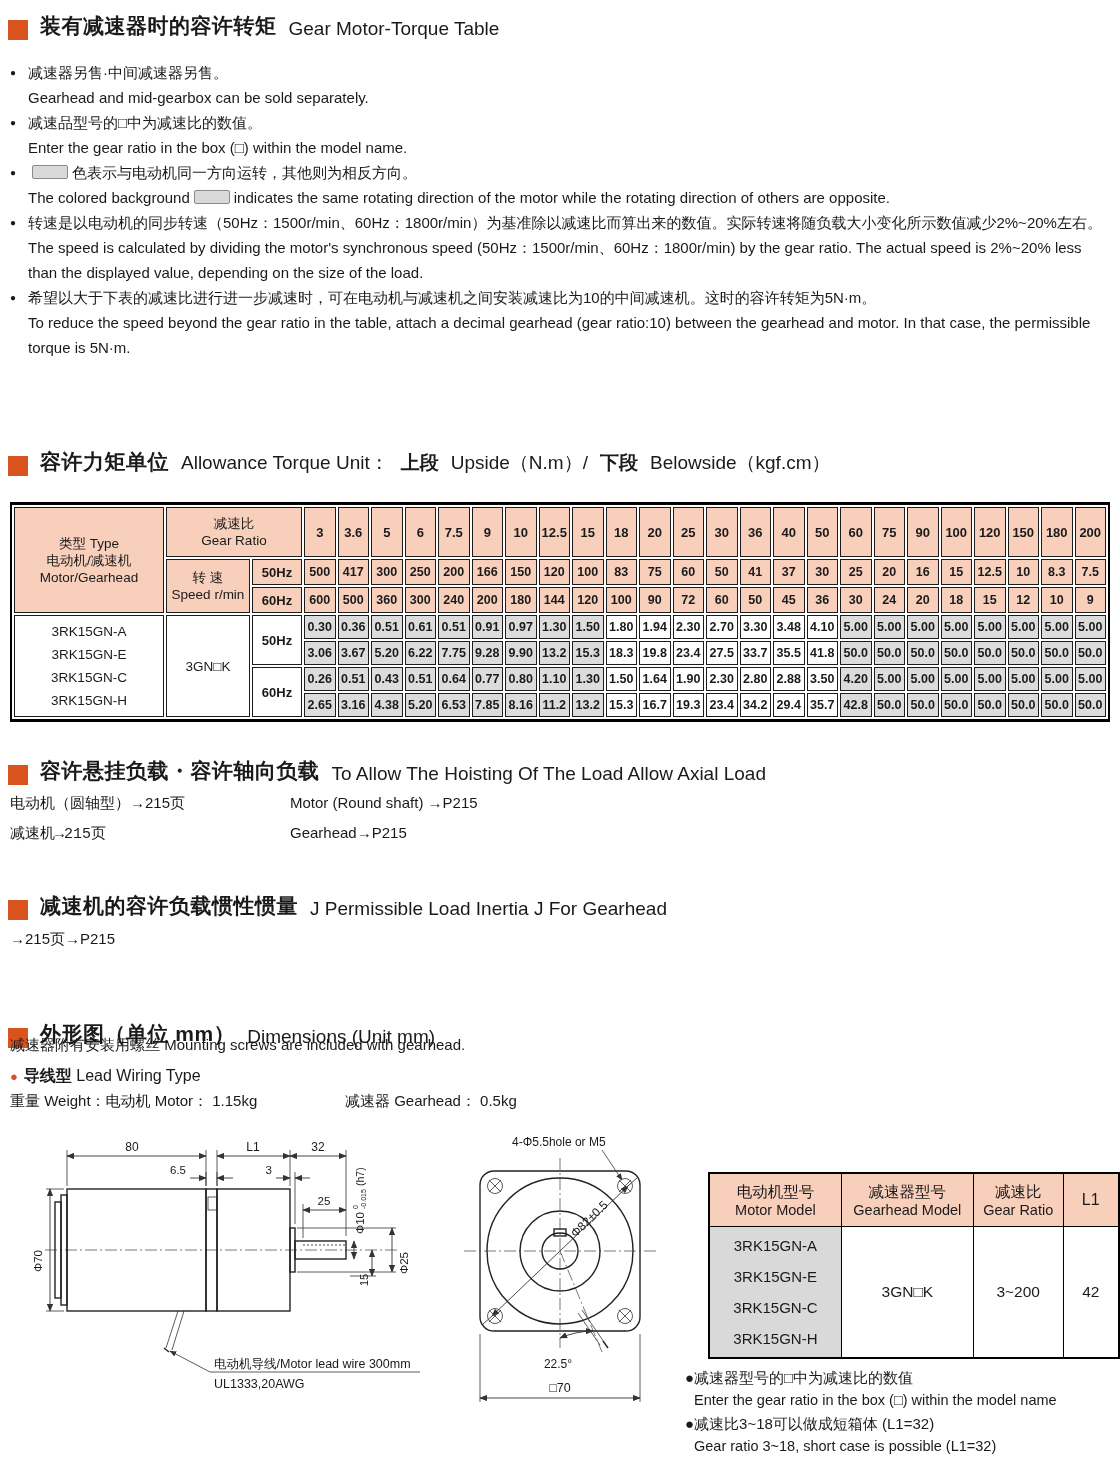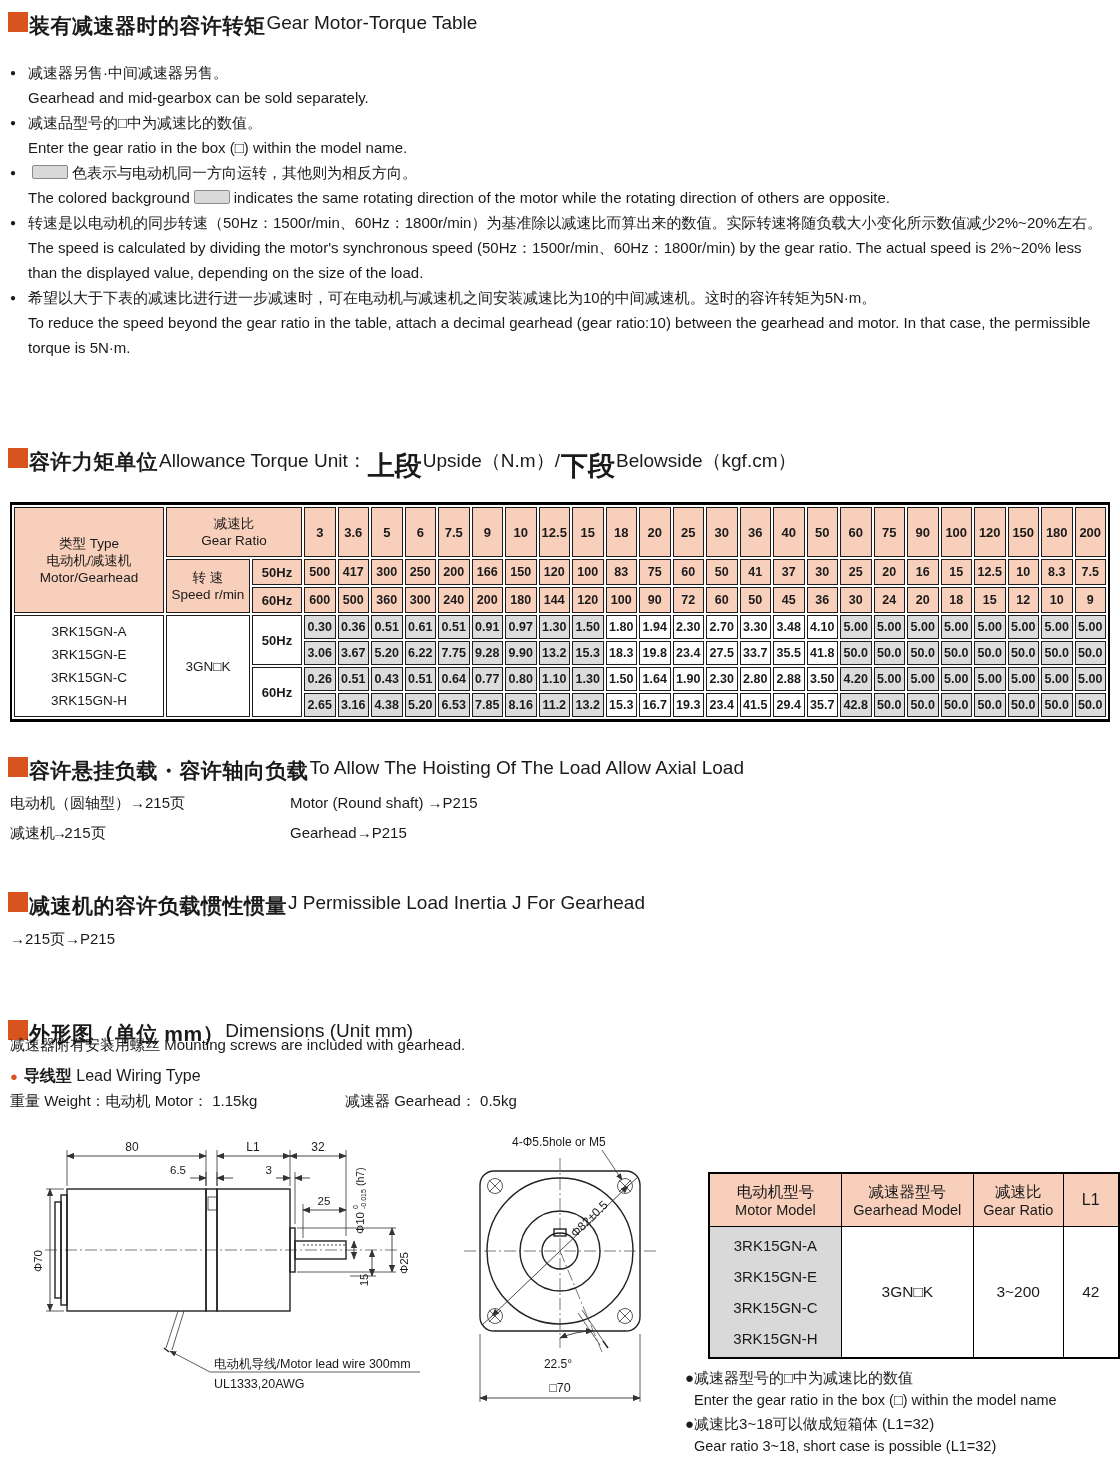--- a/index.html
+++ b/index.html
@@ -3,25 +3,25 @@
 <meta charset="utf-8">
 <style>
   html,body{margin:0;padding:0;}
   body{
     width:1120px;height:1460px;position:relative;background:#fff;
     font-family:"Liberation Sans","DejaVu Sans",sans-serif;color:#1a1a1a;
     overflow:hidden;-webkit-font-smoothing:antialiased;
   }
   .abs{position:absolute;}
   
-  .sec-h{display:flex;align-items:flex-start;gap:1px;white-space:nowrap;}
+  .sec-h{display:flex;align-items:flex-end;gap:12px;white-space:nowrap;}
   .sq{width:20px;height:20px;background:#d9531e;flex:0 0 auto;}
   .h-cn{font-size:21px;font-weight:bold;letter-spacing:.5px;}
   .h-en{font-size:19px;font-weight:500;}
-  .h-cn-inline{font-size:27px;font-weight:bold;}
+  .h-cn-inline{font-size:19px;font-weight:bold;}
   
   .bullets{width:1104px;font-size:15px;line-height:25px;}
   .b-line{position:relative;padding-left:26px;}
   .b-line .dot{position:absolute;left:8px;top:0;font-size:10px;}
   .swatch{display:inline-block;width:34px;height:12px;background:#d9d9d9;border:1px solid #8a8a8a;border-radius:2px;vertical-align:-1px;margin:0 4px;}
   
   .tt-wrap{border:2px solid #000;border-top-width:3px;border-bottom-width:3px;background:#fff;}
   table.tt{border-collapse:separate;border-spacing:2px;table-layout:fixed;width:1096px;}
   table.tt thead{background:#f8cfbb;}
   table.tt tbody{background:#fff;}
@@ -317,21 +317,21 @@
           <td class="val shade">5.20</td>
           <td class="val shade">6.53</td>
           <td class="val shade">7.85</td>
           <td class="val shade">8.16</td>
           <td class="val shade">11.2</td>
           <td class="val shade">13.2</td>
           <td class="val">15.3</td>
           <td class="val">16.7</td>
           <td class="val">19.3</td>
           <td class="val">23.4</td>
-          <td class="val">41.5</td>
+          <td class="val">34.2</td>
           <td class="val">29.4</td>
           <td class="val">35.7</td>
           <td class="val shade">42.8</td>
           <td class="val shade">50.0</td>
           <td class="val shade">50.0</td>
           <td class="val shade">50.0</td>
           <td class="val shade">50.0</td>
           <td class="val shade">50.0</td>
           <td class="val shade">50.0</td>
           <td class="val shade">50.0</td>

